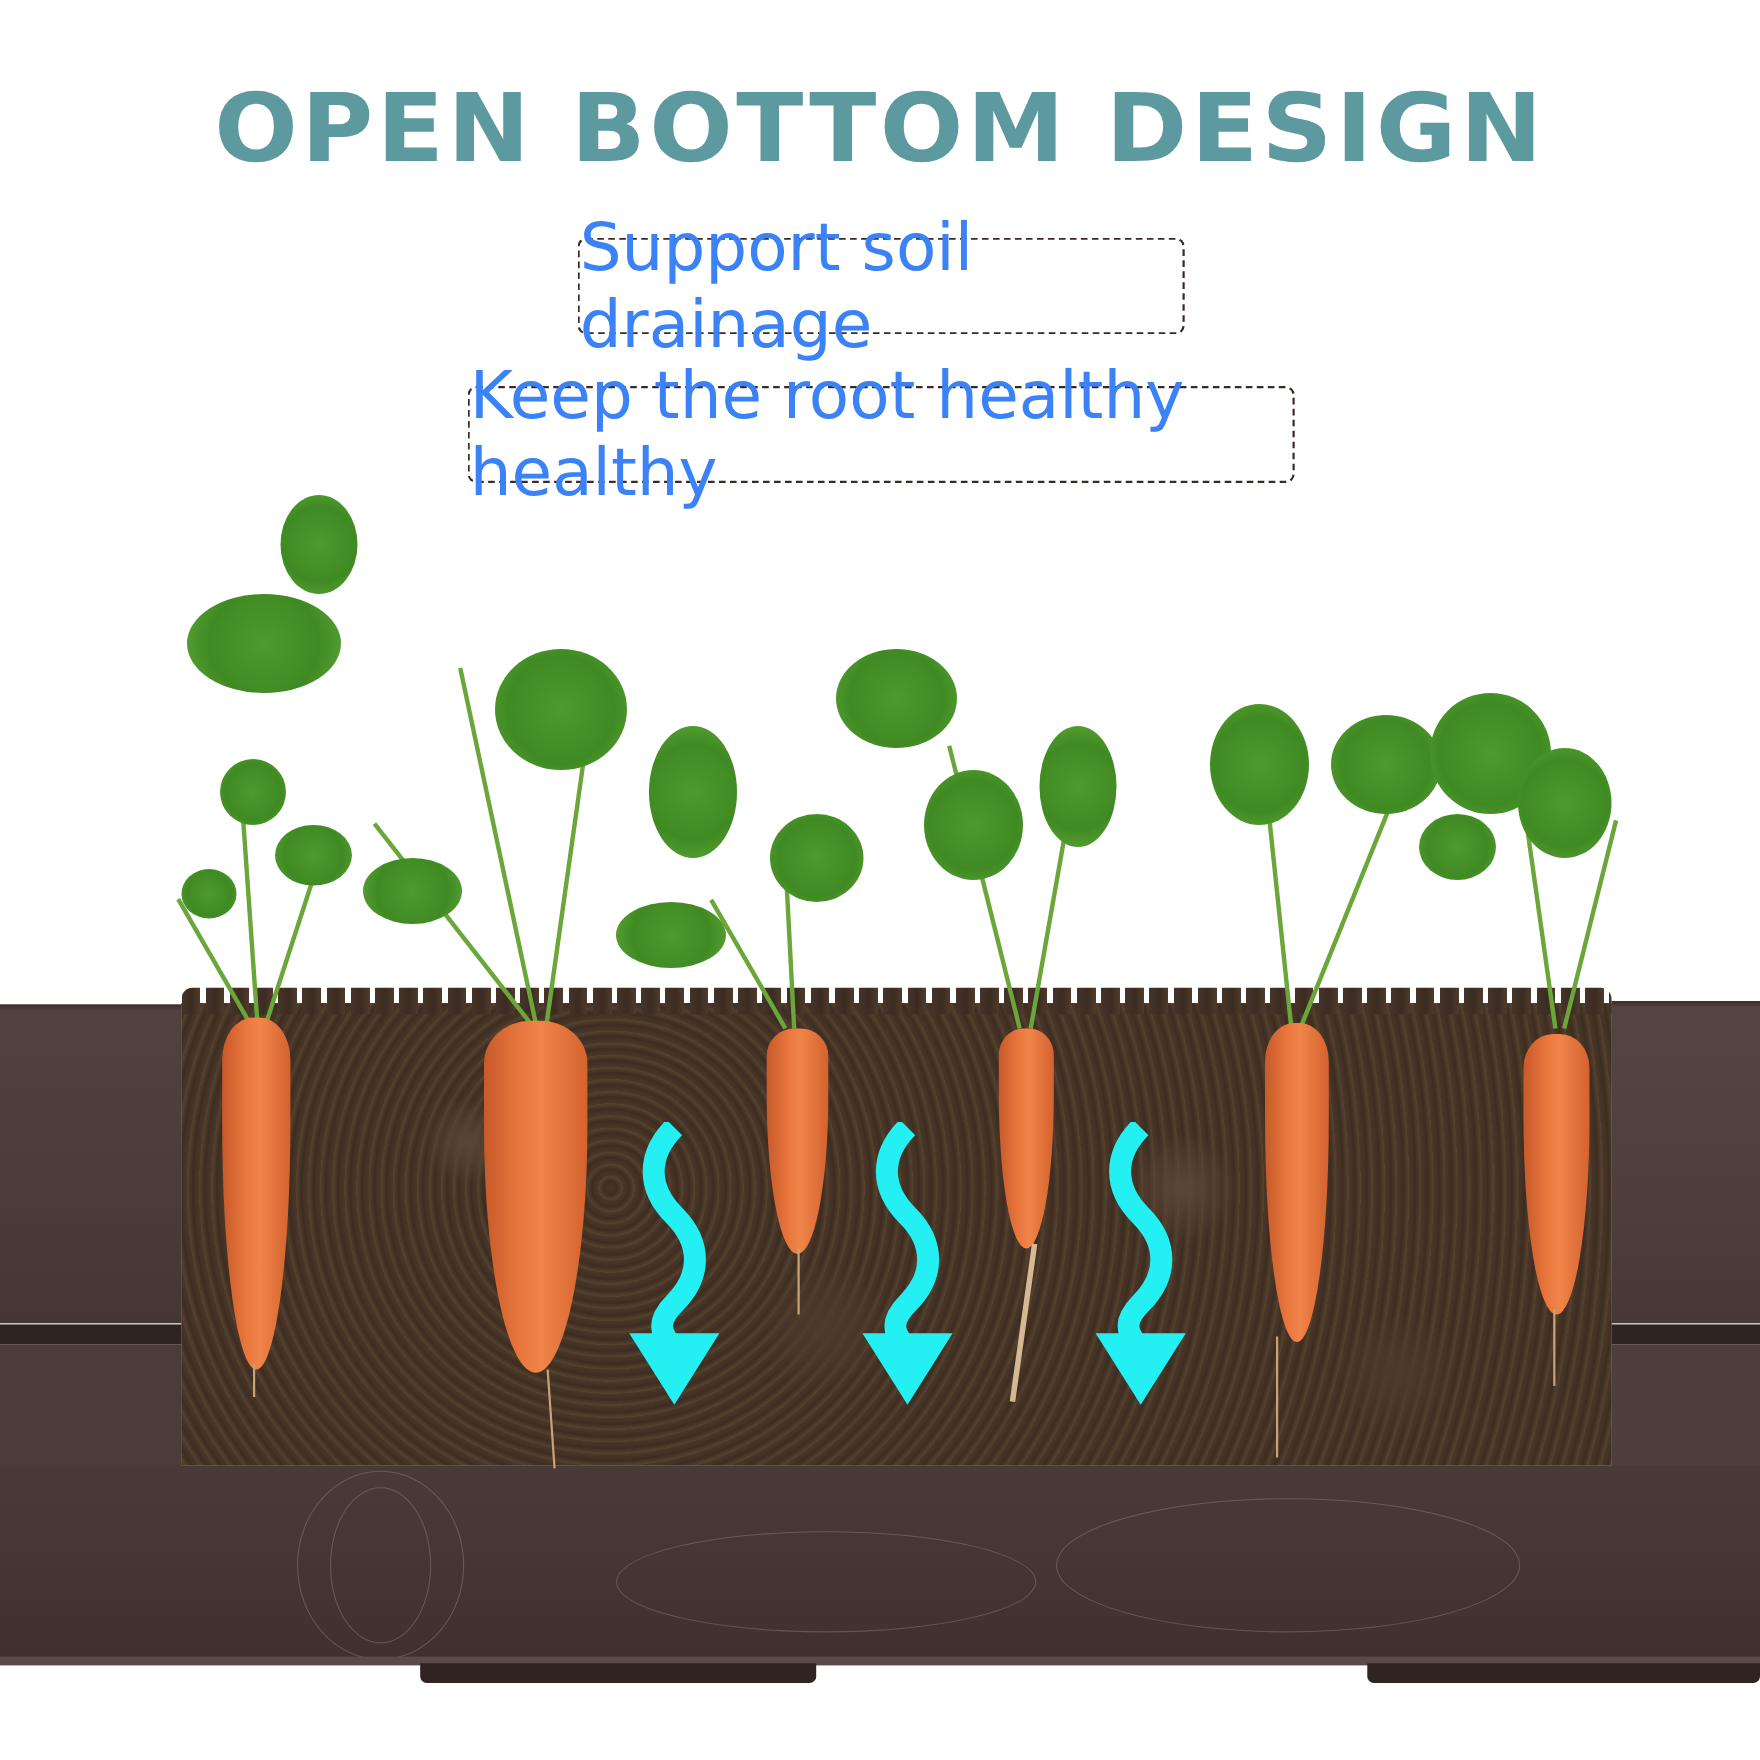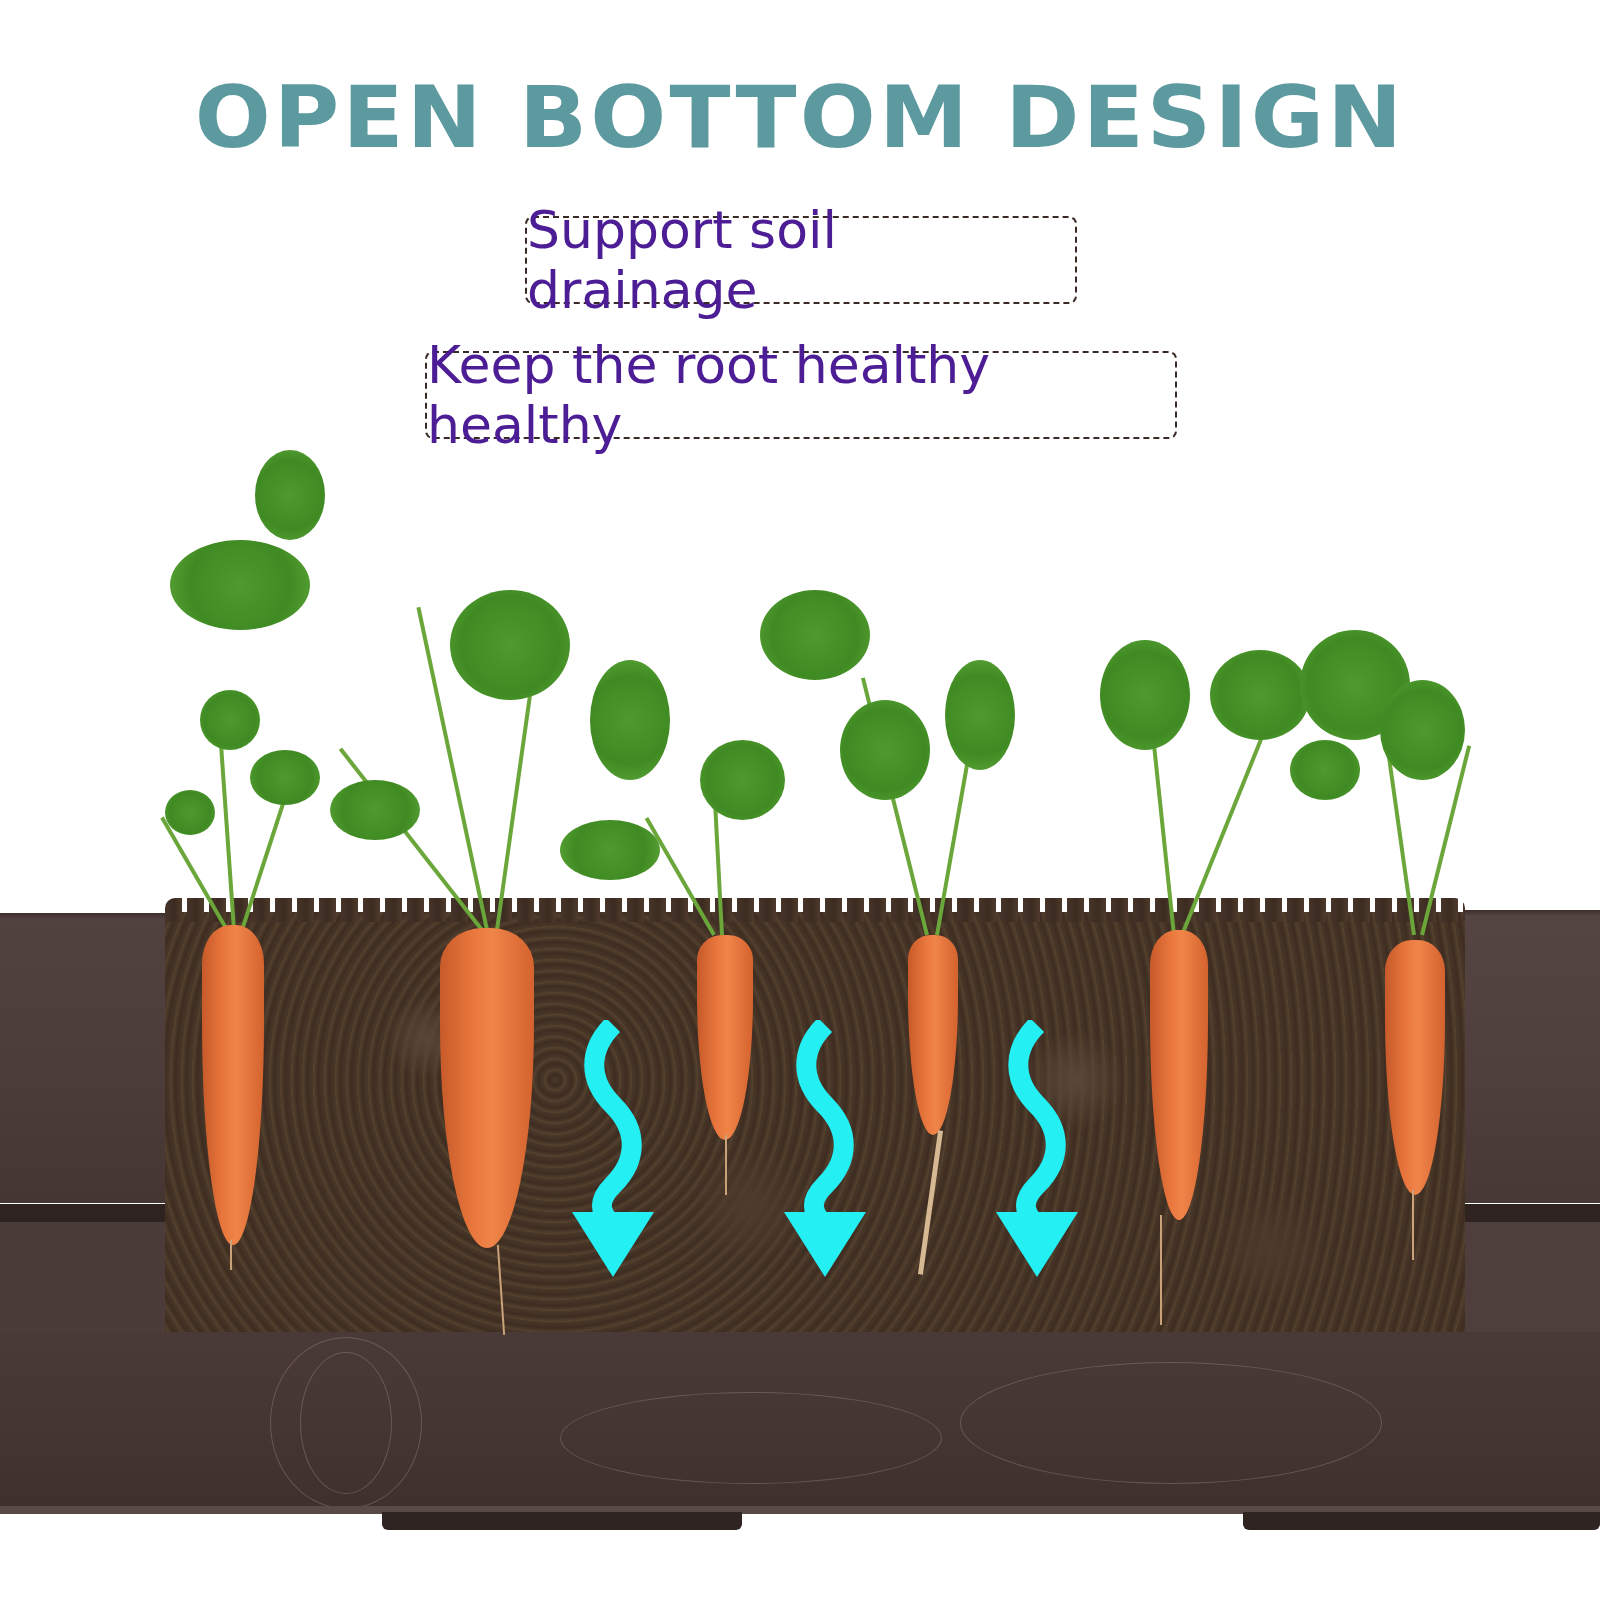--- a/index.html
+++ b/index.html
@@ -1,18 +1,18 @@
 <!DOCTYPE html>
 <html><head>
 <meta charset="utf-8">
 <style>
   html,body{margin:0;padding:0;background:#ffffff;}
   .canvas{position:relative;width:1600px;height:1600px;overflow:hidden;background:#ffffff;font-family:"DejaVu Sans",sans-serif;}
   .headline{position:absolute;left:0;top:62px;width:1600px;text-align:center;font-family:"DejaVu Sans",sans-serif;font-weight:bold;font-size:86px;letter-spacing:3px;color:#5d9aa0;line-height:110px;transform:scaleX(1.04);}
-  .tag{position:absolute;box-sizing:border-box;border:2.5px dashed #3a2a26;border-radius:8px;display:flex;align-items:center;justify-content:flex-end;color:#4c1d95;font-family:"DejaVu Sans",sans-serif;font-size:52px;}
+  .tag{position:absolute;box-sizing:border-box;border:2.5px dashed #3a2a26;border-radius:8px;display:flex;align-items:center;justify-content:flex-end;color:#3b82f6;font-family:"DejaVu Sans",sans-serif;font-size:60px;}
   .tag1{left:525px;top:216px;width:552px;height:88px;}
   .tag2{left:425px;top:351px;width:752px;height:88px;}
 
   
   .board{position:absolute;background:#4a3b38;}
   .board-left-top{left:0;top:913px;width:165px;height:290px;background:linear-gradient(180deg,#3c2e2b 0,#52423f 6px,#4b3c39 60%,#453633 100%);}
   .board-left-bot{left:0;top:1222px;width:165px;height:118px;background:#4b3c39;}
   .board-right-top{left:1465px;top:910px;width:135px;height:293px;background:linear-gradient(180deg,#3c2e2b 0,#554542 6px,#4e3f3c 60%,#473835 100%);}
   .board-right-bot{left:1465px;top:1222px;width:135px;height:118px;background:#4e3f3c;}
   .groove{position:absolute;height:18px;background:#2e2321;}

